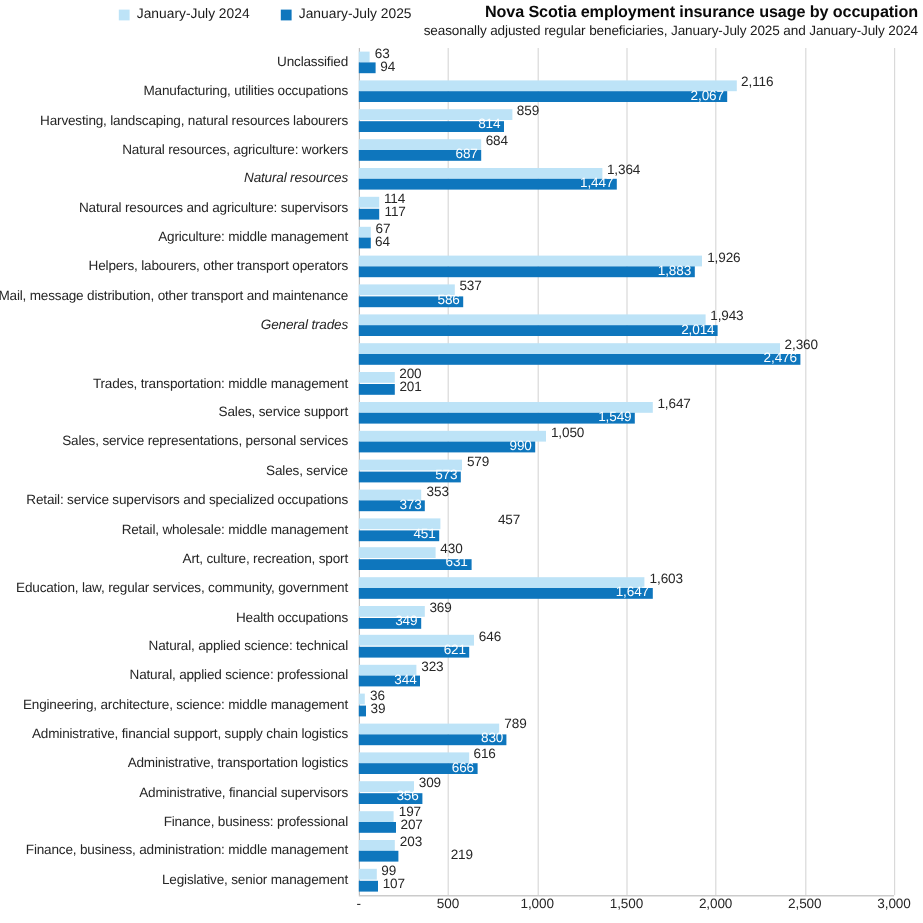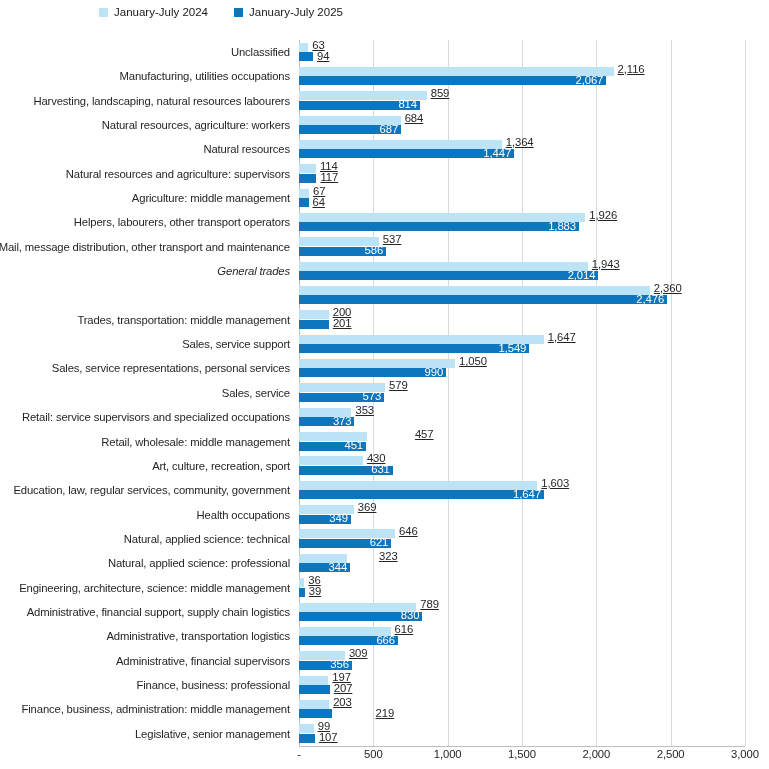--- a/index.html
+++ b/index.html
@@ -139,21 +139,20 @@
     top: 11.5px;
   }
   .bar-label.inside {
     color: #ffffff;
     transform: translateX(-100%);
     padding-right: 3px;
   }
   .bar-label.outside {
     color: #262626;
     padding-left: 4px;
-    text-decoration: underline;
   }
 
   
   #x-axis-line {
     position: absolute;
     left: 299px;
     top: 746px;
     width: 446px;
     height: 1px;
     background: #bfbfbf;
@@ -184,20 +183,24 @@
       <div class="legend-item">
         <span class="legend-swatch" style="background: rgb(189, 227, 247);"></span>
         <span class="legend-label">January-July 2024</span>
       </div>
       <div class="legend-item">
         <span class="legend-swatch" style="background: rgb(14, 118, 189);"></span>
         <span class="legend-label">January-July 2025</span>
       </div>
     </div>
 
+  <div id="title-block">
+    <div id="chart-title">Nova Scotia employment insurance usage by occupation</div>
+    <div id="chart-subtitle">seasonally adjusted regular beneficiaries, January-July 2025 and January-July 2024</div>
+  </div>
 
   <div id="plot">
       <div class="gridline axis-zero" style="left: 0px;"></div>
       <div class="gridline" style="left: 74.3333px;"></div>
       <div class="gridline" style="left: 148.667px;"></div>
       <div class="gridline" style="left: 223px;"></div>
       <div class="gridline" style="left: 297.333px;"></div>
       <div class="gridline" style="left: 371.667px;"></div>
       <div class="gridline" style="left: 446px;"></div>
       <div class="cat-row" style="top: 0px; height: 24.3448px;">
@@ -222,21 +225,21 @@
         <div class="bar-label y2025 inside" style="left: 121.015px;">814</div>
       </div>
       <div class="cat-row" style="top: 73.0345px; height: 24.3448px;">
         <div class="cat-label" style="height: 24.3448px; line-height: 24.3448px;">Natural resources, agriculture: workers</div>
         <div class="bar y2024" style="width: 101.688px; background: rgb(189, 227, 247);"></div>
         <div class="bar-label y2024 outside" style="left: 101.688px;">684</div>
         <div class="bar y2025" style="width: 102.134px; background: rgb(14, 118, 189);"></div>
         <div class="bar-label y2025 inside" style="left: 102.134px;">687</div>
       </div>
       <div class="cat-row" style="top: 97.3793px; height: 24.3448px;">
-        <div class="cat-label" style="height: 24.3448px; line-height: 24.3448px;">Natural resources</div>
+        <div class="cat-label" style="height: 24.3448px; line-height: 24.3448px; font-style: italic;">Natural resources</div>
         <div class="bar y2024" style="width: 202.781px; background: rgb(189, 227, 247);"></div>
         <div class="bar-label y2024 outside" style="left: 202.781px;">1,364</div>
         <div class="bar y2025" style="width: 215.121px; background: rgb(14, 118, 189);"></div>
         <div class="bar-label y2025 inside" style="left: 215.121px;">1,447</div>
       </div>
       <div class="cat-row" style="top: 121.724px; height: 24.3448px;">
         <div class="cat-label" style="height: 24.3448px; line-height: 24.3448px;">Natural resources and agriculture: supervisors</div>
         <div class="bar y2024" style="width: 16.948px; background: rgb(189, 227, 247);"></div>
         <div class="bar-label y2024 outside" style="left: 16.948px;">114</div>
         <div class="bar y2025" style="width: 17.394px; background: rgb(14, 118, 189);"></div>
@@ -342,21 +345,21 @@
       <div class="cat-row" style="top: 486.897px; height: 24.3448px;">
         <div class="cat-label" style="height: 24.3448px; line-height: 24.3448px;">Natural, applied science: technical</div>
         <div class="bar y2024" style="width: 96.0387px; background: rgb(189, 227, 247);"></div>
         <div class="bar-label y2024 outside" style="left: 96.0387px;">646</div>
         <div class="bar y2025" style="width: 92.322px; background: rgb(14, 118, 189);"></div>
         <div class="bar-label y2025 inside" style="left: 92.322px;">621</div>
       </div>
       <div class="cat-row" style="top: 511.241px; height: 24.3448px;">
         <div class="cat-label" style="height: 24.3448px; line-height: 24.3448px;">Natural, applied science: professional</div>
         <div class="bar y2024" style="width: 48.0193px; background: rgb(189, 227, 247);"></div>
-        <div class="bar-label y2024 outside" style="left: 48.0193px; margin-left: 28px;">323</div>
+        <div class="bar-label y2024 outside" style="left: 48.0193px;">323</div>
         <div class="bar y2025" style="width: 51.1413px; background: rgb(14, 118, 189);"></div>
         <div class="bar-label y2025 inside" style="left: 51.1413px;">344</div>
       </div>
       <div class="cat-row" style="top: 535.586px; height: 24.3448px;">
         <div class="cat-label" style="height: 24.3448px; line-height: 24.3448px;">Engineering, architecture, science: middle management</div>
         <div class="bar y2024" style="width: 5.352px; background: rgb(189, 227, 247);"></div>
         <div class="bar-label y2024 outside" style="left: 5.352px;">36</div>
         <div class="bar y2025" style="width: 5.798px; background: rgb(14, 118, 189);"></div>
         <div class="bar-label y2025 outside" style="left: 5.798px;">39</div>
       </div>

